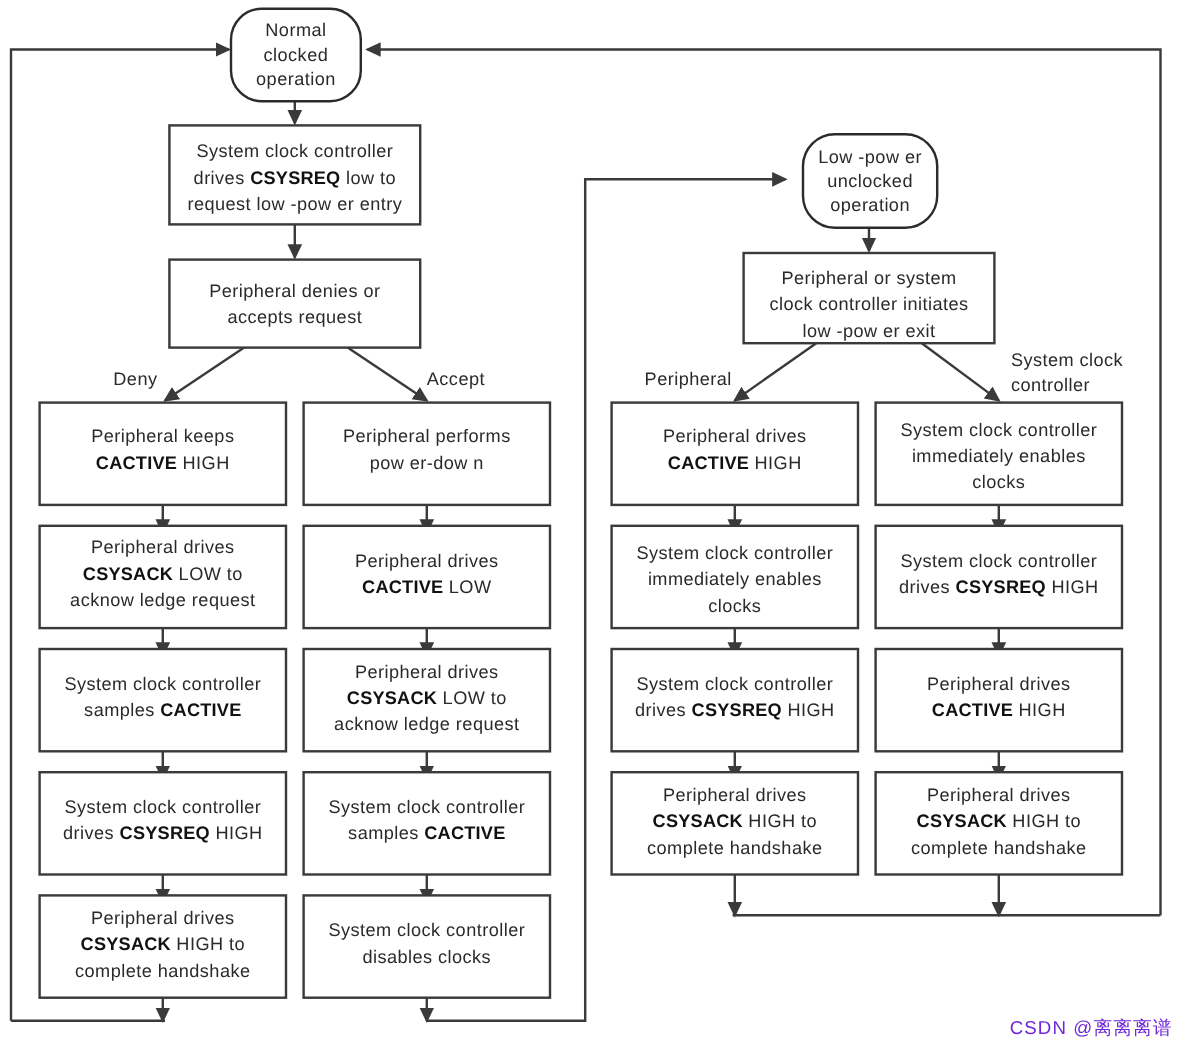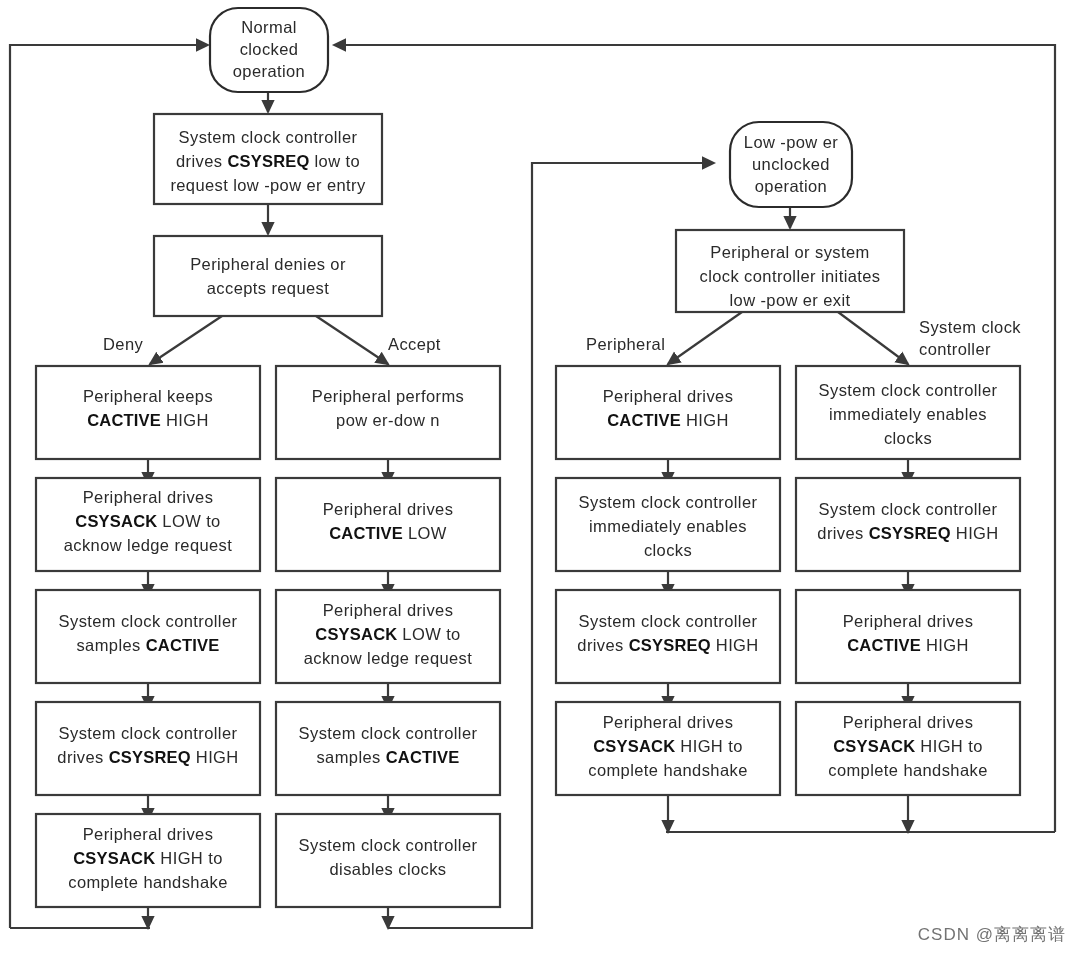--- a/index.html
+++ b/index.html
@@ -60,21 +60,21 @@
     font-size: 16.5px;
     fill: #2a2a2a;
     letter-spacing: 0.4px;
   }
   .watermark {
     position: absolute;
     right: 14px;
     bottom: 12px;
     font-family: "Liberation Sans", sans-serif;
     font-size: 17px;
-    color: #737373;
+    color: #6d28d9;
     letter-spacing: 1px;
     user-select: none;
   }
 </style>
 </head>
 <body>
 
 <svg id="flow" viewBox="0 0 1080 958">
   <defs>
     <marker id="arrow" viewBox="0 0 12 12" refX="9.4" refY="6" markerWidth="7" markerHeight="7" orient="auto-start-reverse">

